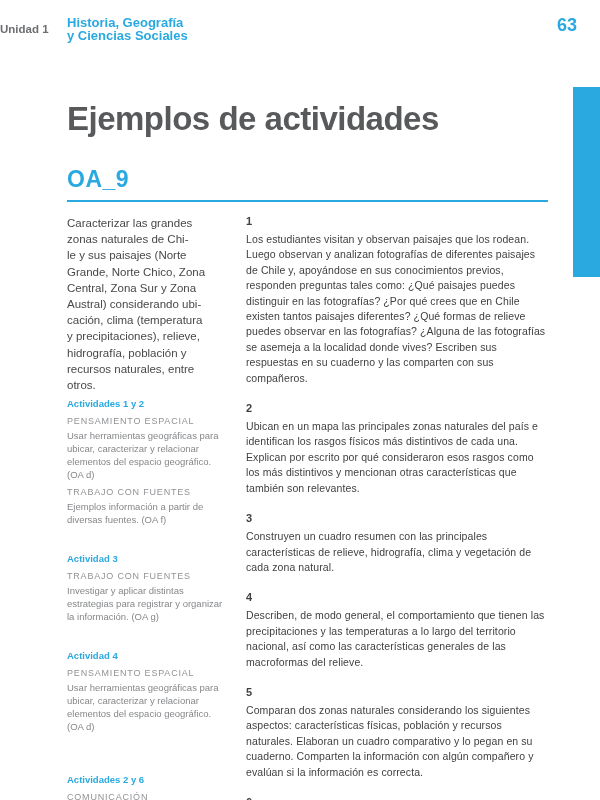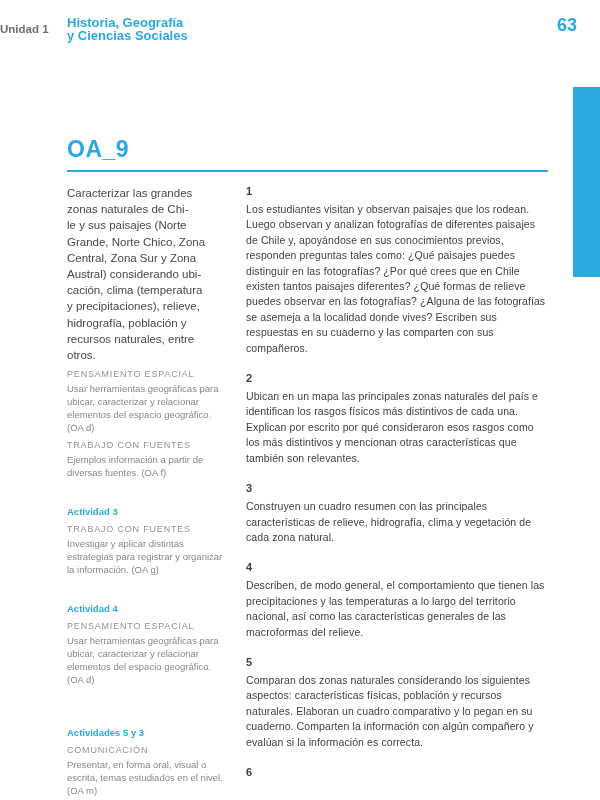--- a/index.html
+++ b/index.html
@@ -36,21 +36,21 @@
   }
 
   
   .content { position:absolute; left:67px; top:100px; width:481px; }
 
   .page-title {
     font-size:33px; font-weight:bold; color:#58595B;
     letter-spacing:-0.5px; line-height:38px;
   }
   .oa-code {
-    margin-top:36px;
+    margin-top:28px;
     font-size:23px; font-weight:bold; color:#29A9E0;
     letter-spacing:0.5px;
   }
   .rule {
     margin-top:7px; height:2px; background:#29A9E0;
   }
 
   .columns { display:flex; margin-top:13px; gap:19px; }
 
   
@@ -97,39 +97,41 @@
     <div>y Ciencias Sociales</div>
   </div>
   <div class="unit">Unidad 1</div>
   <div class="pagenum">63</div>
 </div>
 
 <div class="side-tab"></div>
 
 <div class="content">
 
+  <div class="page-title">Ejemplos de actividades</div>
   <div class="oa-code">OA_9</div>
   <div class="rule"></div>
 
   <div class="columns">
 
     <div class="left-col">
       <div class="oa-desc">Caracterizar las grandes
 zonas naturales de Chi-
 le y sus paisajes (Norte
 Grande, Norte Chico, Zona
 Central, Zona Sur y Zona
 Austral) considerando ubi-
 cación, clima (temperatura
 y precipitaciones), relieve,
 hidrografía, población y
 recursos naturales, entre
 otros.</div>
 
       <div class="act-block">
+        <div class="act-label">Actividades 1 y 2</div>
         <div class="strand">
           <div class="strand-name">PENSAMIENTO ESPACIAL</div>
           <div class="strand-text">Usar herramientas geográficas para ubicar, caracterizar y relacionar elementos del espacio geográfico. (OA d)</div>
         </div>
         <div class="strand">
           <div class="strand-name">TRABAJO CON FUENTES</div>
           <div class="strand-text">Ejemplos información a partir de diversas fuentes. (OA f)</div>
         </div>
       </div>
 
@@ -143,21 +145,21 @@
 
       <div class="act-block mt-md">
         <div class="act-label">Actividad 4</div>
         <div class="strand">
           <div class="strand-name">PENSAMIENTO ESPACIAL</div>
           <div class="strand-text">Usar herramientas geográficas para ubicar, caracterizar y relacionar elementos del espacio geográfico. (OA d)</div>
         </div>
       </div>
 
       <div class="act-block mt-lg">
-        <div class="act-label">Actividades 5 y 3</div>
+        <div class="act-label">Actividades 2 y 6</div>
         <div class="strand">
           <div class="strand-name">COMUNICACIÓN</div>
           <div class="strand-text">Presentar, en forma oral, visual o escrita, temas estudiados en el nivel. (OA m)</div>
         </div>
       </div>
     </div>
 
     <div class="right-col">
 
       <div class="activity">

